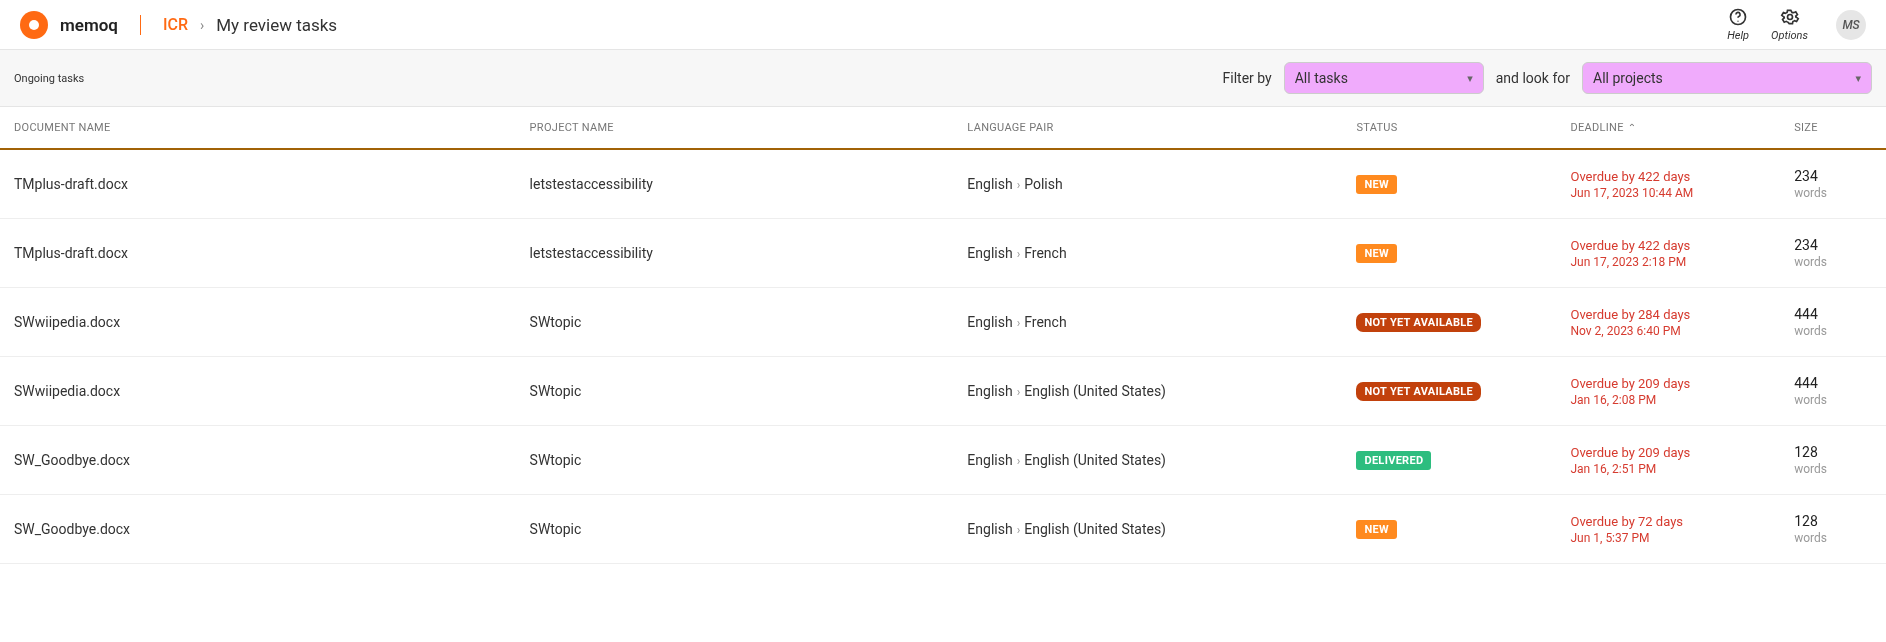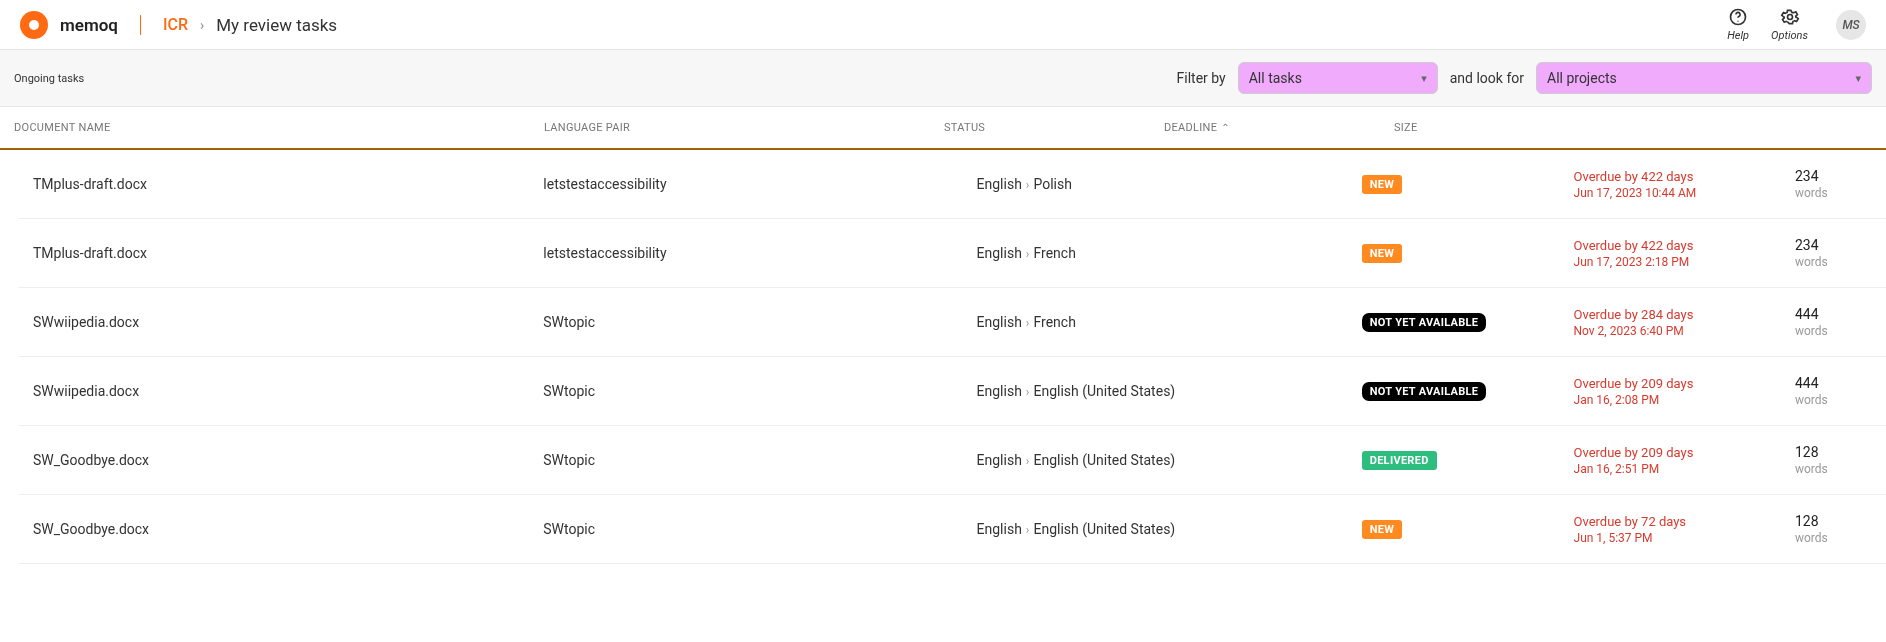--- a/index.html
+++ b/index.html
@@ -74,21 +74,21 @@
   }
   .ongoing-title { font-size:11px; color:#333; }
   .filter-controls { margin-left:auto; display:flex; align-items:center; gap:12px; font-size:14px; color:#333;}
   .select {
     border:1px solid #ccc; background:#f0abfc;
     height:32px; border-radius:6px;
     display:flex; align-items:center; justify-content:space-between;
     padding:0 10px; cursor:pointer; font-size:14px; color:#333;
   }
   .select.mid { width:200px; }
-  .select.wide { width:336px; }
+  .select.wide { width:290px; }
   .select .caret { color:#666; font-size:11px;}
 
   
   .thead {
     display:flex;
     padding: 14px 14px;
     border-bottom:2px solid #a16207;
   }
   .thead .th {
     font-size:11px; letter-spacing:0.3px;
@@ -102,37 +102,36 @@
   .col-size { width:80px; text-align:left;}
 
   .sort-ind { margin-left:4px; font-size:10px;}
 
   .row {
     display:flex;
     align-items:center;
     padding: 18px 14px;
     border-bottom:1px solid #eee;
     font-size:14px;
-    margin-left:19px;
   }
   .row .cell { color:#333; }
   .langpair { color:#333; }
   .langpair .chev { color:#999; margin:0 4px; font-size:12px;}
 
   .badge {
     display:inline-block;
     padding:3px 8px;
     border-radius:3px;
     font-size:11px;
     font-weight:700;
     color:#fff;
     letter-spacing:0.3px;
   }
   .badge.NEW { background:#ff8a1f; }
-  .badge.NOT_YET_AVAILABLE { background:#000000;border-radius:7px; }
+  .badge.NOT_YET_AVAILABLE { background:#c2410c;border-radius:7px; }
   .badge.DELIVERED { background:#2dbd7f; }
 
   .deadline .overdue { color:#d63b2f; font-size:13px; }
   .deadline .date { color:#d63b2f; font-size:12px; margin-top:2px;}
 
   .size .num { color:#222; font-size:14px;}
   .size .unit { color:#999; font-size:12px; margin-top:2px;}
 </style>
 </head>
 <body>
@@ -178,20 +177,21 @@
     <span>and look for</span>
     <div class="select wide">
       <span>All projects</span>
       <span class="caret">▾</span>
     </div>
   </div>
 </div>
 
 <div class="thead">
   <div class="th col-doc">DOCUMENT NAME</div>
+  <div class="th col-proj">PROJECT NAME</div>
   <div class="th col-lang">LANGUAGE PAIR</div>
   <div class="th col-status">STATUS</div>
   <div class="th col-deadline">
     <span>DEADLINE</span><span class="sort-ind">⌃</span>
   </div>
   <div class="th col-size">SIZE</div>
 </div>
 
 <div id="rows">
     <div class="row">

